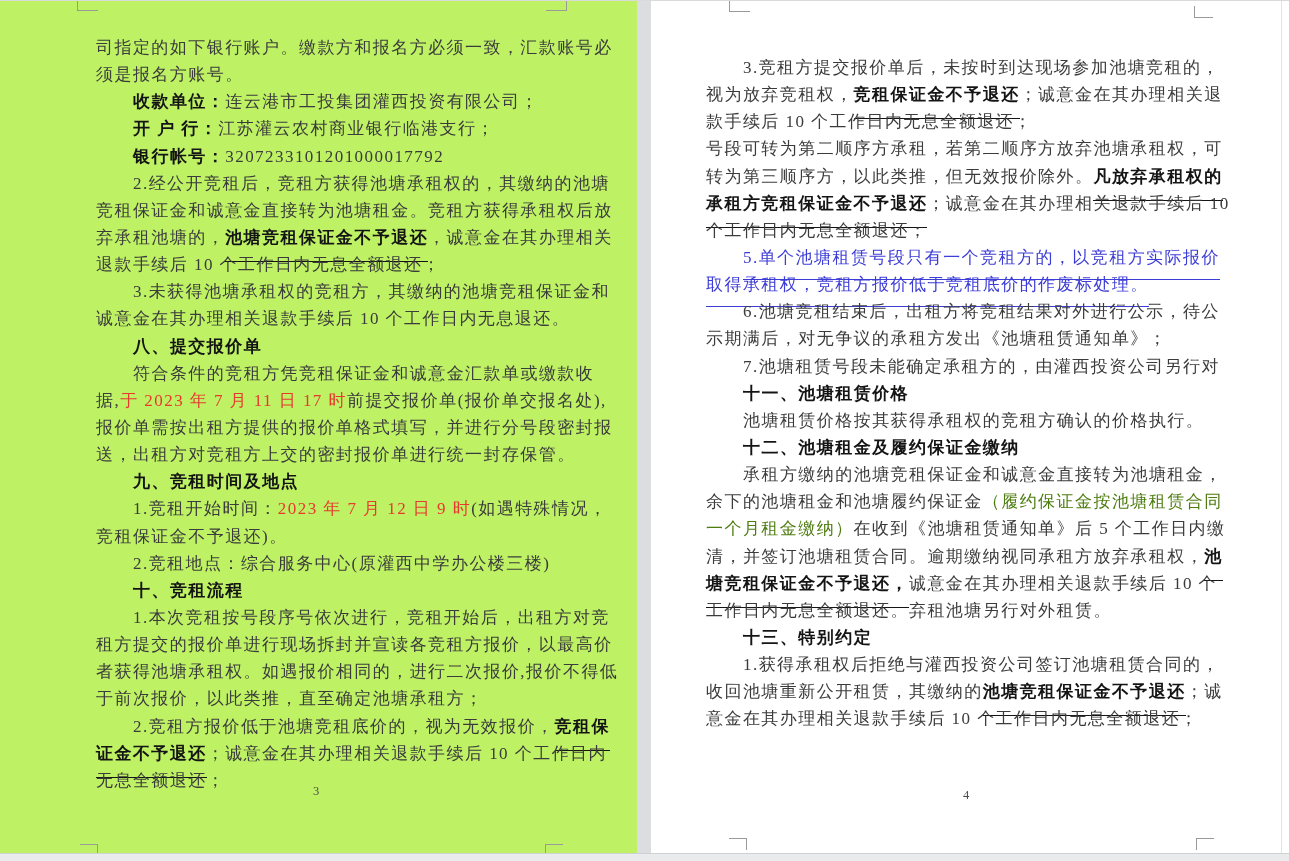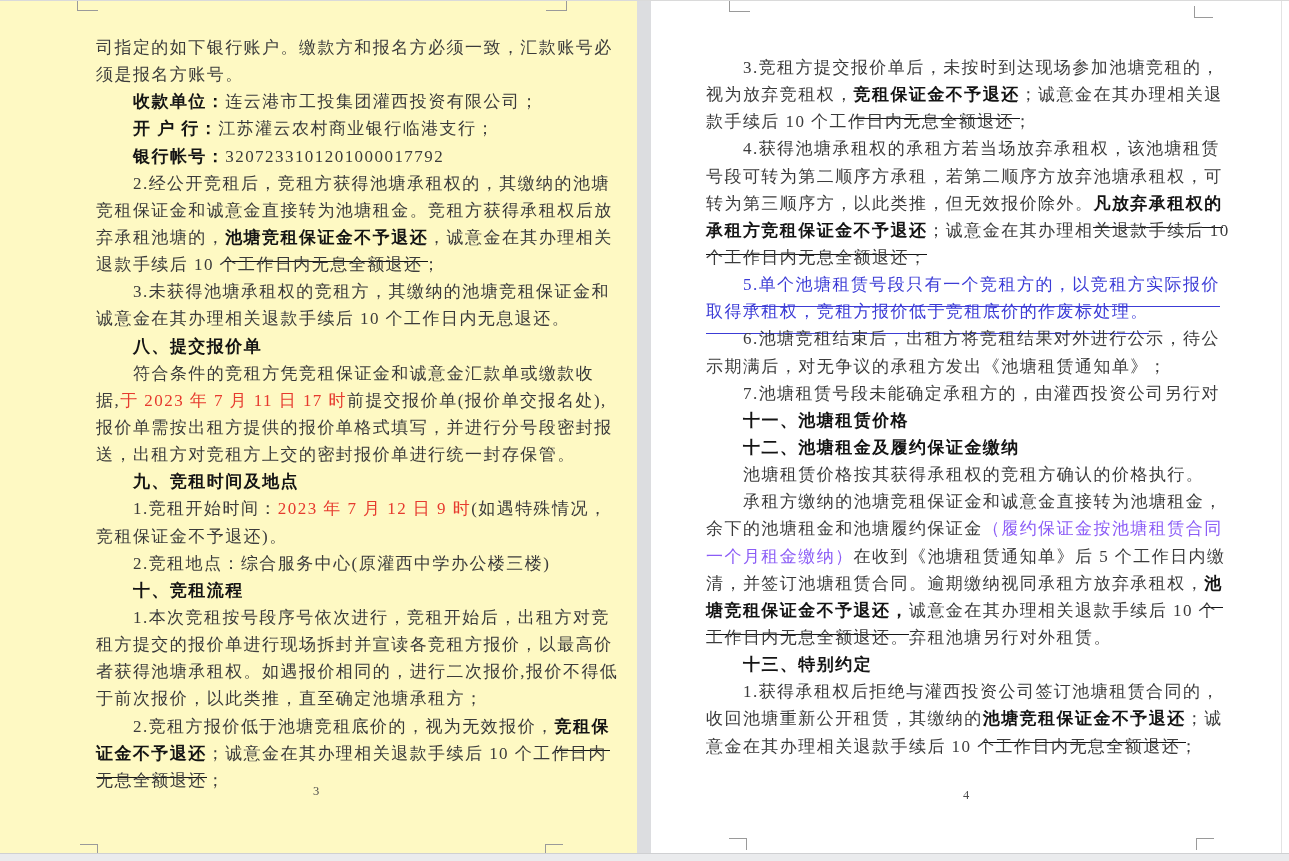--- a/index.html
+++ b/index.html
@@ -34,40 +34,40 @@
     letter-spacing:1.45px;
     color:#3b3b3b;
     white-space:nowrap;
   }
   .line{height:27.15px;line-height:27.15px;}
   .line.indent{padding-left:37px;}
   .run{display:inline;}
   .run.b{font-weight:bold;color:#141414;}
   .run.bu{font-weight:bold;color:#141414;border-bottom:1.5px solid #141414;padding-bottom:14px;}
   .run.r{color:#e63a2e;text-align:center;}
-  .run.bl{color:#8b5cf6;}
+  .run.bl{color:#4d7c0f;}
   .run.blu{color:#3c3cd6;border-bottom:1px solid #3c3cd6;padding-bottom:12px;}
   .page-number{
     position:absolute;
     font-size:12.5px;
     color:#4a4a4a;
     letter-spacing:0;
   }
   .mark{position:absolute;box-sizing:border-box;}
   .mark.tl{border-left:1px solid #9a9a9a;border-bottom:1px solid #9a9a9a;}
   .mark.tr{border-right:1px solid #9a9a9a;border-bottom:1px solid #9a9a9a;}
   .mark.bl{border-right:1px solid #9a9a9a;border-top:1px solid #9a9a9a;}
   .mark.br{border-left:1px solid #9a9a9a;border-top:1px solid #9a9a9a;}
 </style>
 </head>
 <body>
 
 <div class="left-edge-line"></div>
 
-<div style="position:absolute;left:0;top:0;width:637px;height:852px;background:#fef9c3;">
+<div style="position:absolute;left:0;top:0;width:637px;height:852px;background:#bef264;">
 
   <div class="mark tl" style="left:77px;top:0;width:21px;height:10px;"></div>
   <div class="mark tr" style="left:546px;top:0;width:21px;height:10px;"></div>
   <div class="mark bl" style="left:80px;top:843px;width:18px;height:14px;"></div>
   <div class="mark br" style="left:545px;top:843px;width:18px;height:14px;"></div>
 
   <div class="text-block" style="left:96px;top:33px;width:517px;">
       <div class="line"><span class="run n">司指定的如下银行账户。缴款方和报名方必须一致，汇款账号必</span></div>
       <div class="line"><span class="run n">须是报名方账号。</span></div>
       <div class="line indent"><span class="run b">收款单位：</span><span class="run n">连云港市工投集团灌西投资有限公司；</span></div>
@@ -105,33 +105,32 @@
 <div style="position:absolute;left:651px;top:0;width:638px;height:708px;background:#ffffff;">
 
   <div class="mark tl" style="position:absolute;left:78px;top:0;width:21px;height:11px;"></div>
   <div class="mark tl" style="position:absolute;left:543px;top:5px;width:19px;height:12px;"></div>
   <div class="mark bl" style="position:absolute;left:78px;top:837px;width:18px;height:12px;"></div>
   <div class="mark br" style="position:absolute;left:545px;top:837px;width:18px;height:12px;"></div>
   <div class="text-block" style="left:55px;top:53px;width:508px;">
       <div class="line indent"><span class="run n">3.竞租方提交报价单后，未按时到达现场参加池塘竞租的，</span></div>
       <div class="line"><span class="run n">视为放弃竞租权，</span><span class="run bu">竞租保证金不予退还</span><span class="run n">；诚意金在其办理相关退</span></div>
       <div class="line"><span class="run n">款手续后 10 个工作日内无息全额退还；</span></div>
-      <div class="line indent"><span class="run n">4.获得池塘承租权的承租方若当场放弃承租权，该池塘租赁</span></div>
       <div class="line"><span class="run n">号段可转为第二顺序方承租，若第二顺序方放弃池塘承租权，可</span></div>
       <div class="line"><span class="run n">转为第三顺序方，以此类推，但无效报价除外。</span><span class="run bu">凡放弃承租权的</span></div>
       <div class="line"><span class="run bu">承租方竞租保证金不予退还</span><span class="run n">；诚意金在其办理相关退款手续后 10</span></div>
       <div class="line"><span class="run n">个工作日内无息全额退还；</span></div>
       <div class="line indent"><span class="run blu">5.单个池塘租赁号段只有一个竞租方的，以竞租方实际报价</span></div>
       <div class="line"><span class="run blu">取得承租权，竞租方报价低于竞租底价的作废标处理。</span></div>
       <div class="line indent"><span class="run n">6.池塘竞租结束后，出租方将竞租结果对外进行公示，待公</span></div>
       <div class="line"><span class="run n">示期满后，对无争议的承租方发出《池塘租赁通知单》；</span></div>
       <div class="line indent"><span class="run n">7.池塘租赁号段未能确定承租方的，由灌西投资公司另行对</span></div>
       <div class="line indent"><span class="run b">十一、池塘租赁价格</span></div>
+      <div class="line indent"><span class="run n">池塘租赁价格按其获得承租权的竞租方确认的价格执行。</span></div>
       <div class="line indent"><span class="run b">十二、池塘租金及履约保证金缴纳</span></div>
-      <div class="line indent"><span class="run n">池塘租赁价格按其获得承租权的竞租方确认的价格执行。</span></div>
       <div class="line indent"><span class="run n">承租方缴纳的池塘竞租保证金和诚意金直接转为池塘租金，</span></div>
       <div class="line"><span class="run n">余下的池塘租金和池塘履约保证金</span><span class="run bl">（履约保证金按池塘租赁合同</span></div>
       <div class="line"><span class="run bl">一个月租金缴纳）</span><span class="run n">在收到《池塘租赁通知单》后 5 个工作日内缴</span></div>
       <div class="line"><span class="run n">清，并签订池塘租赁合同。逾期缴纳视同承租方放弃承租权，</span><span class="run bu">池</span></div>
       <div class="line"><span class="run bu">塘竞租保证金不予退还，</span><span class="run n">诚意金在其办理相关退款手续后 10 个</span></div>
       <div class="line"><span class="run n">工作日内无息全额退还。弃租池塘另行对外租赁。</span></div>
       <div class="line indent"><span class="run b">十三、特别约定</span></div>
       <div class="line indent"><span class="run n">1.获得承租权后拒绝与灌西投资公司签订池塘租赁合同的，</span></div>
       <div class="line"><span class="run n">收回池塘重新公开租赁，其缴纳的</span><span class="run bu">池塘竞租保证金不予退还</span><span class="run n">；诚</span></div>
       <div class="line"><span class="run n">意金在其办理相关退款手续后 10 个工作日内无息全额退还；</span></div>

